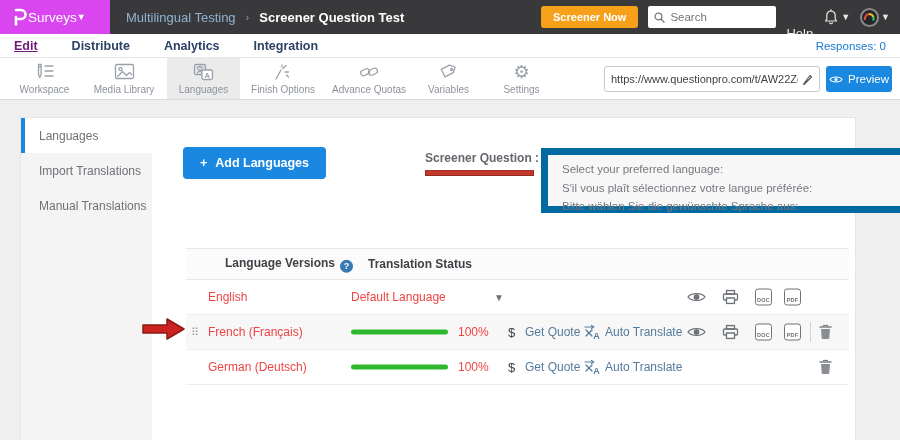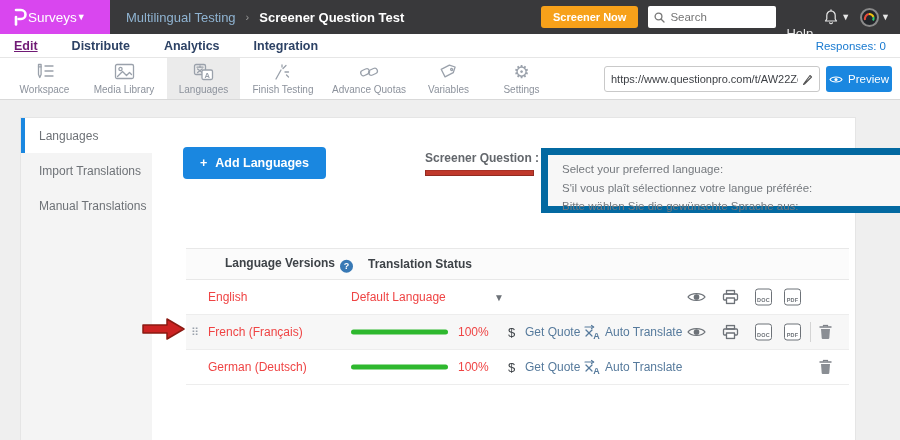--- a/index.html
+++ b/index.html
@@ -175,21 +175,21 @@
     <div class="tool wide">
       <span class="tool-ic">
         <svg width="19" height="18" viewBox="0 0 19 18" class="ic">
           <line x1="7" y1="7" x2="2" y2="16"></line>
           <line x1="9" y1="5.5" x2="12" y2="2.5"></line>
           <line x1="11" y1="9" x2="14.5" y2="9"></line>
             <line x1="8" y1="2" x2="8" y2="4"></line>
           <line x1="12.5" y1="12" x2="14.5" y2="14"></line>
         </svg>
       </span>
-      <span class="tool-label">Finish Testing</span>
+      <span class="tool-label">Finish Options</span>
     </div>
     <div class="tool wide">
       <span class="tool-ic">
         <svg width="20" height="18" viewBox="0 0 20 18" class="ic">
           <rect x="1.5" y="6.5" width="9" height="5.5" rx="2.7" transform="rotate(-25 6 9)"></rect>
           <rect x="9.5" y="6" width="9" height="5.5" rx="2.7" transform="rotate(-25 14 8.7)"></rect>
         </svg>
       </span>
       <span class="tool-label">Advance Quotas</span>
     </div>

